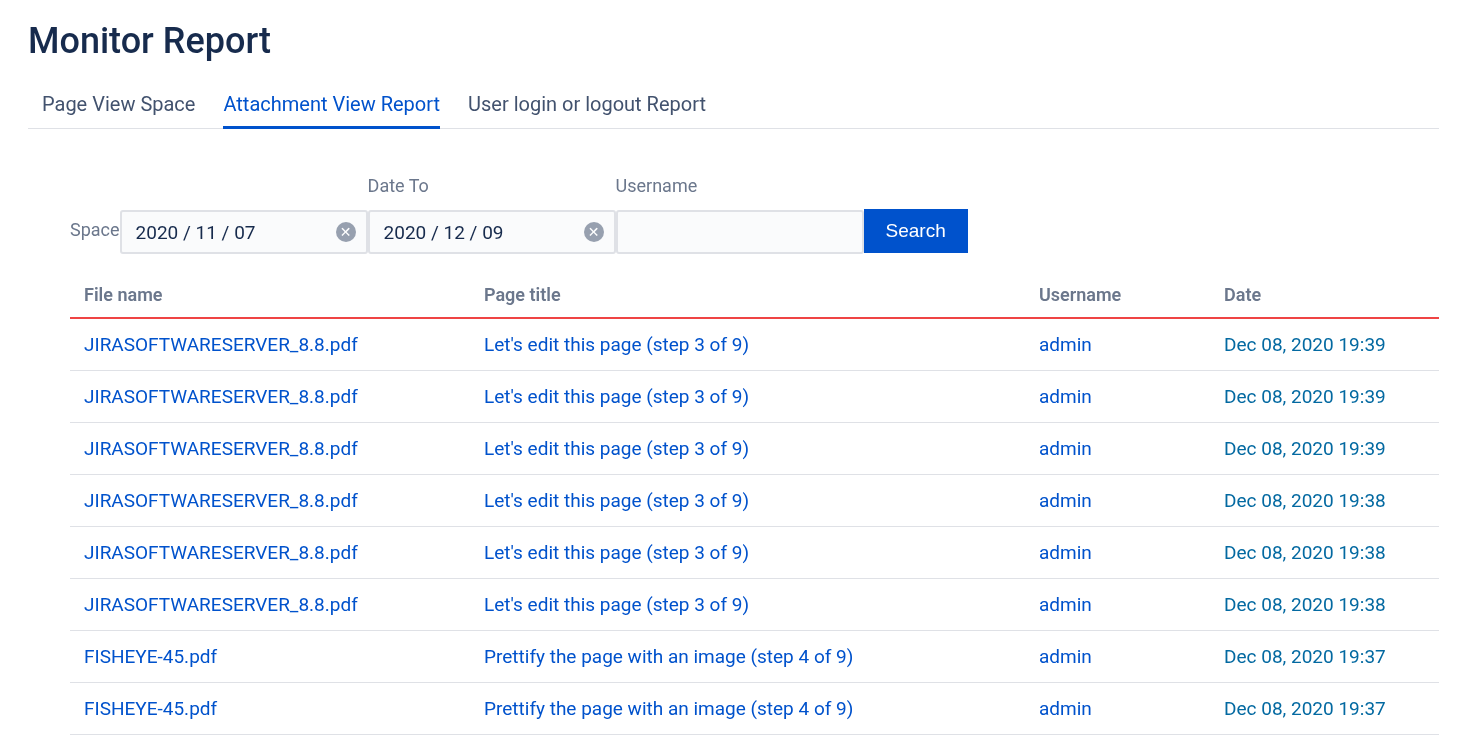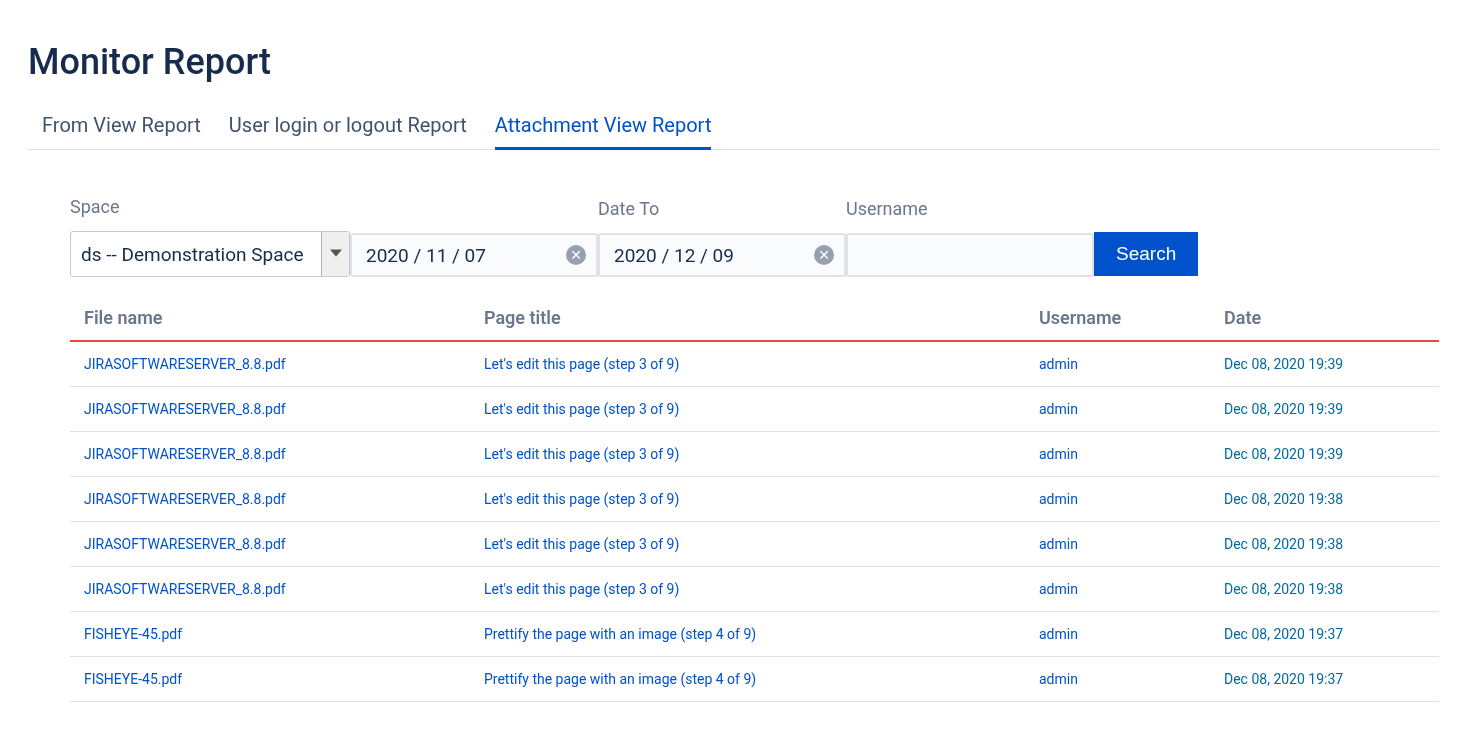--- a/index.html
+++ b/index.html
@@ -7,21 +7,20 @@
     margin: 0;
     padding: 0;
     font-family: -apple-system, BlinkMacSystemFont, "Segoe UI", Roboto, Helvetica, Arial, sans-serif;
     color: #172b4d;
     background: #fff;
     font-size: 14px;
   }
   .page {
     padding: 20px 28px 0 28px;
     width: 1467px;
-    margin-top: 21px;
   }
   h1.title {
     font-size: 36px;
     font-weight: 500;
     margin: 0 0 24px 0;
     color: #172b4d;
   }
   .tabs {
     display: flex;
     border-bottom: 1px solid #dfe1e6;
@@ -141,21 +140,21 @@
   }
   .table th {
     text-align: left;
     font-size: 18px;
     font-weight: 600;
     color: #6b778c;
     padding: 12px 14px;
     border-bottom: 2px solid #ef4444;
   }
   .table td {
-    font-size: 14px;
+    font-size: 19px;
     padding: 14px 14px;
     border-bottom: 1px solid #dfe1e6;
     white-space: nowrap;
     overflow: hidden;
     text-overflow: ellipsis;
   }
   .table td.link { color: #0052cc; cursor: pointer; }
   .table td.date { color: #0369a1; }
   .col-file  { width: 400px; }
   .col-page  { width: 555px; }
@@ -164,39 +163,29 @@
 
 </style>
 </head>
 <body>
 
 <div class="page">
 
   <h1 class="title">Monitor Report</h1>
 
   <div class="tabs">
-    <div class="tab">From View Report</div>
+    <div class="tab">Page View Space</div>
+    <div class="tab active">Attachment View Report</div>
     <div class="tab">User login or logout Report</div>
-    <div class="tab active">Attachment View Report</div>
   </div>
 
   <div class="filters">
 
     <div class="field">
       <div class="field-label">Space</div>
-      <div class="select-wrap">
-        <div class="select-value">ds -- Demonstration Space</div>
-        <div class="select-btn">
-          <span>
-            <svg viewBox="0 0 10 6">
-                <path d="M0 0 L5 6 L10 0 Z"></path>
-              </svg>
-          </span>
-        </div>
-      </div>
     </div>
 
     <div class="field">
       <div class="date-input">
         <span class="val">2020 / 11 / 07</span>
         <span class="clear-btn">
           <span>✕</span>
         </span>
       </div>
     </div>

